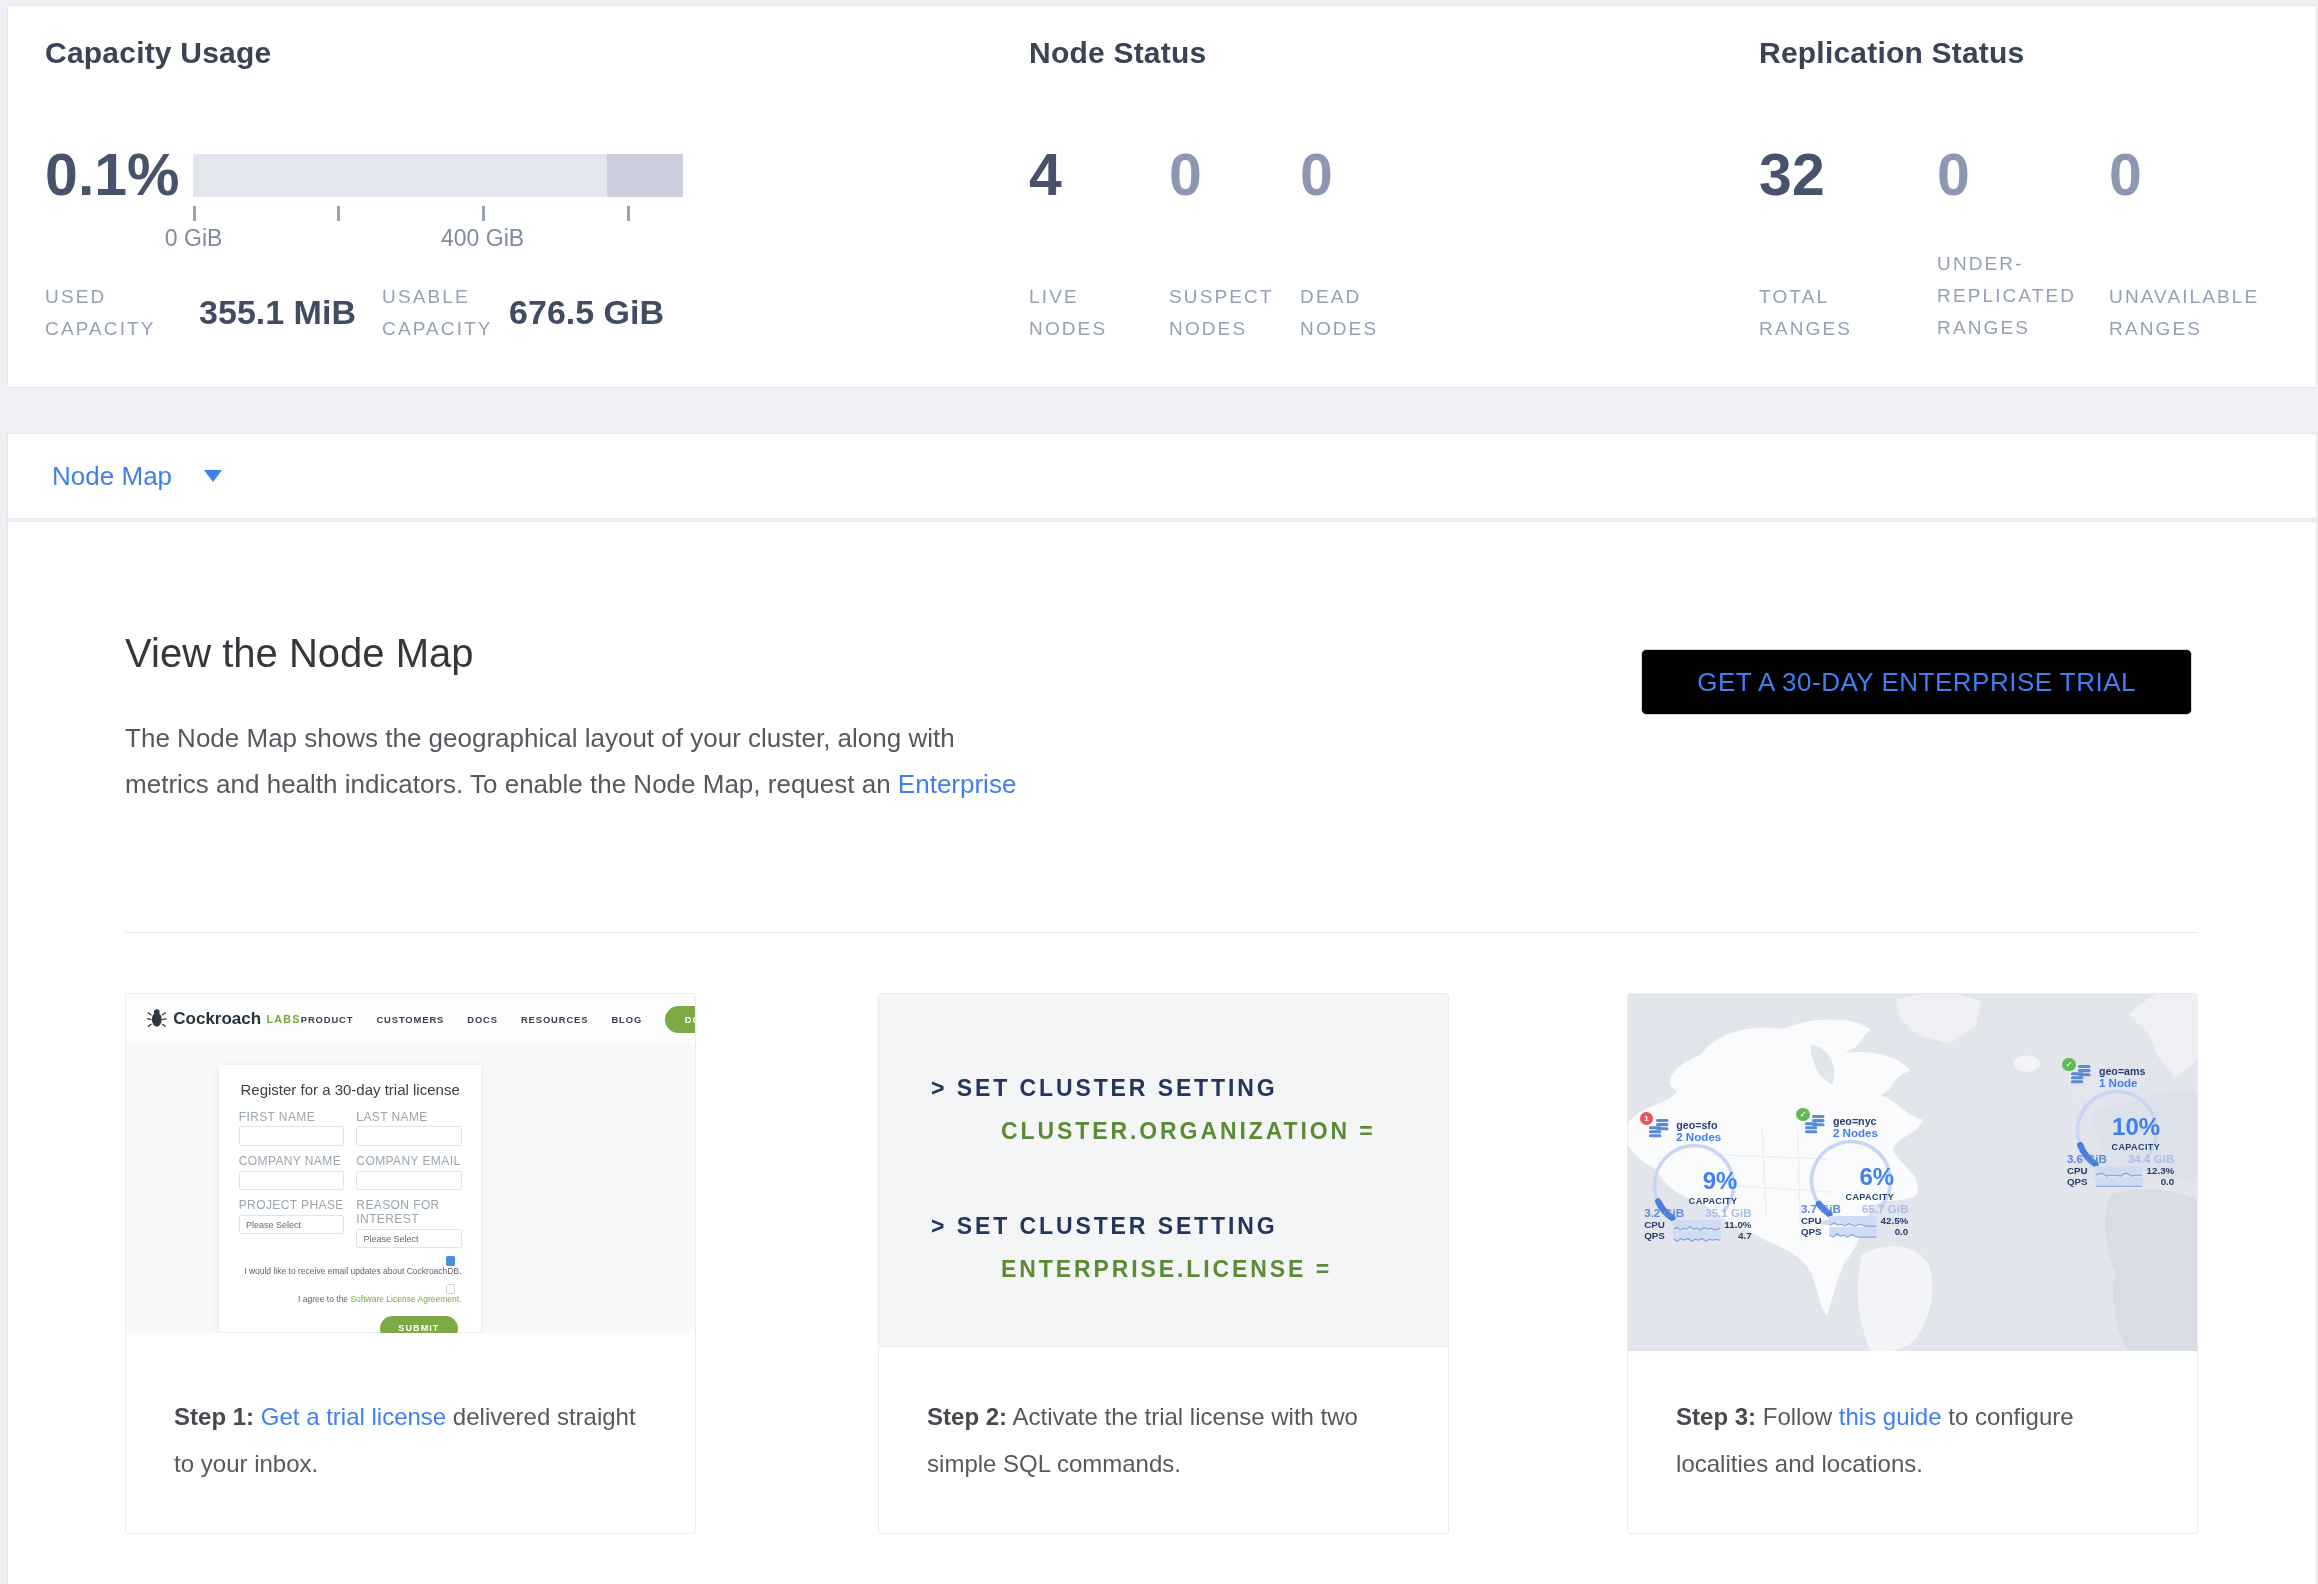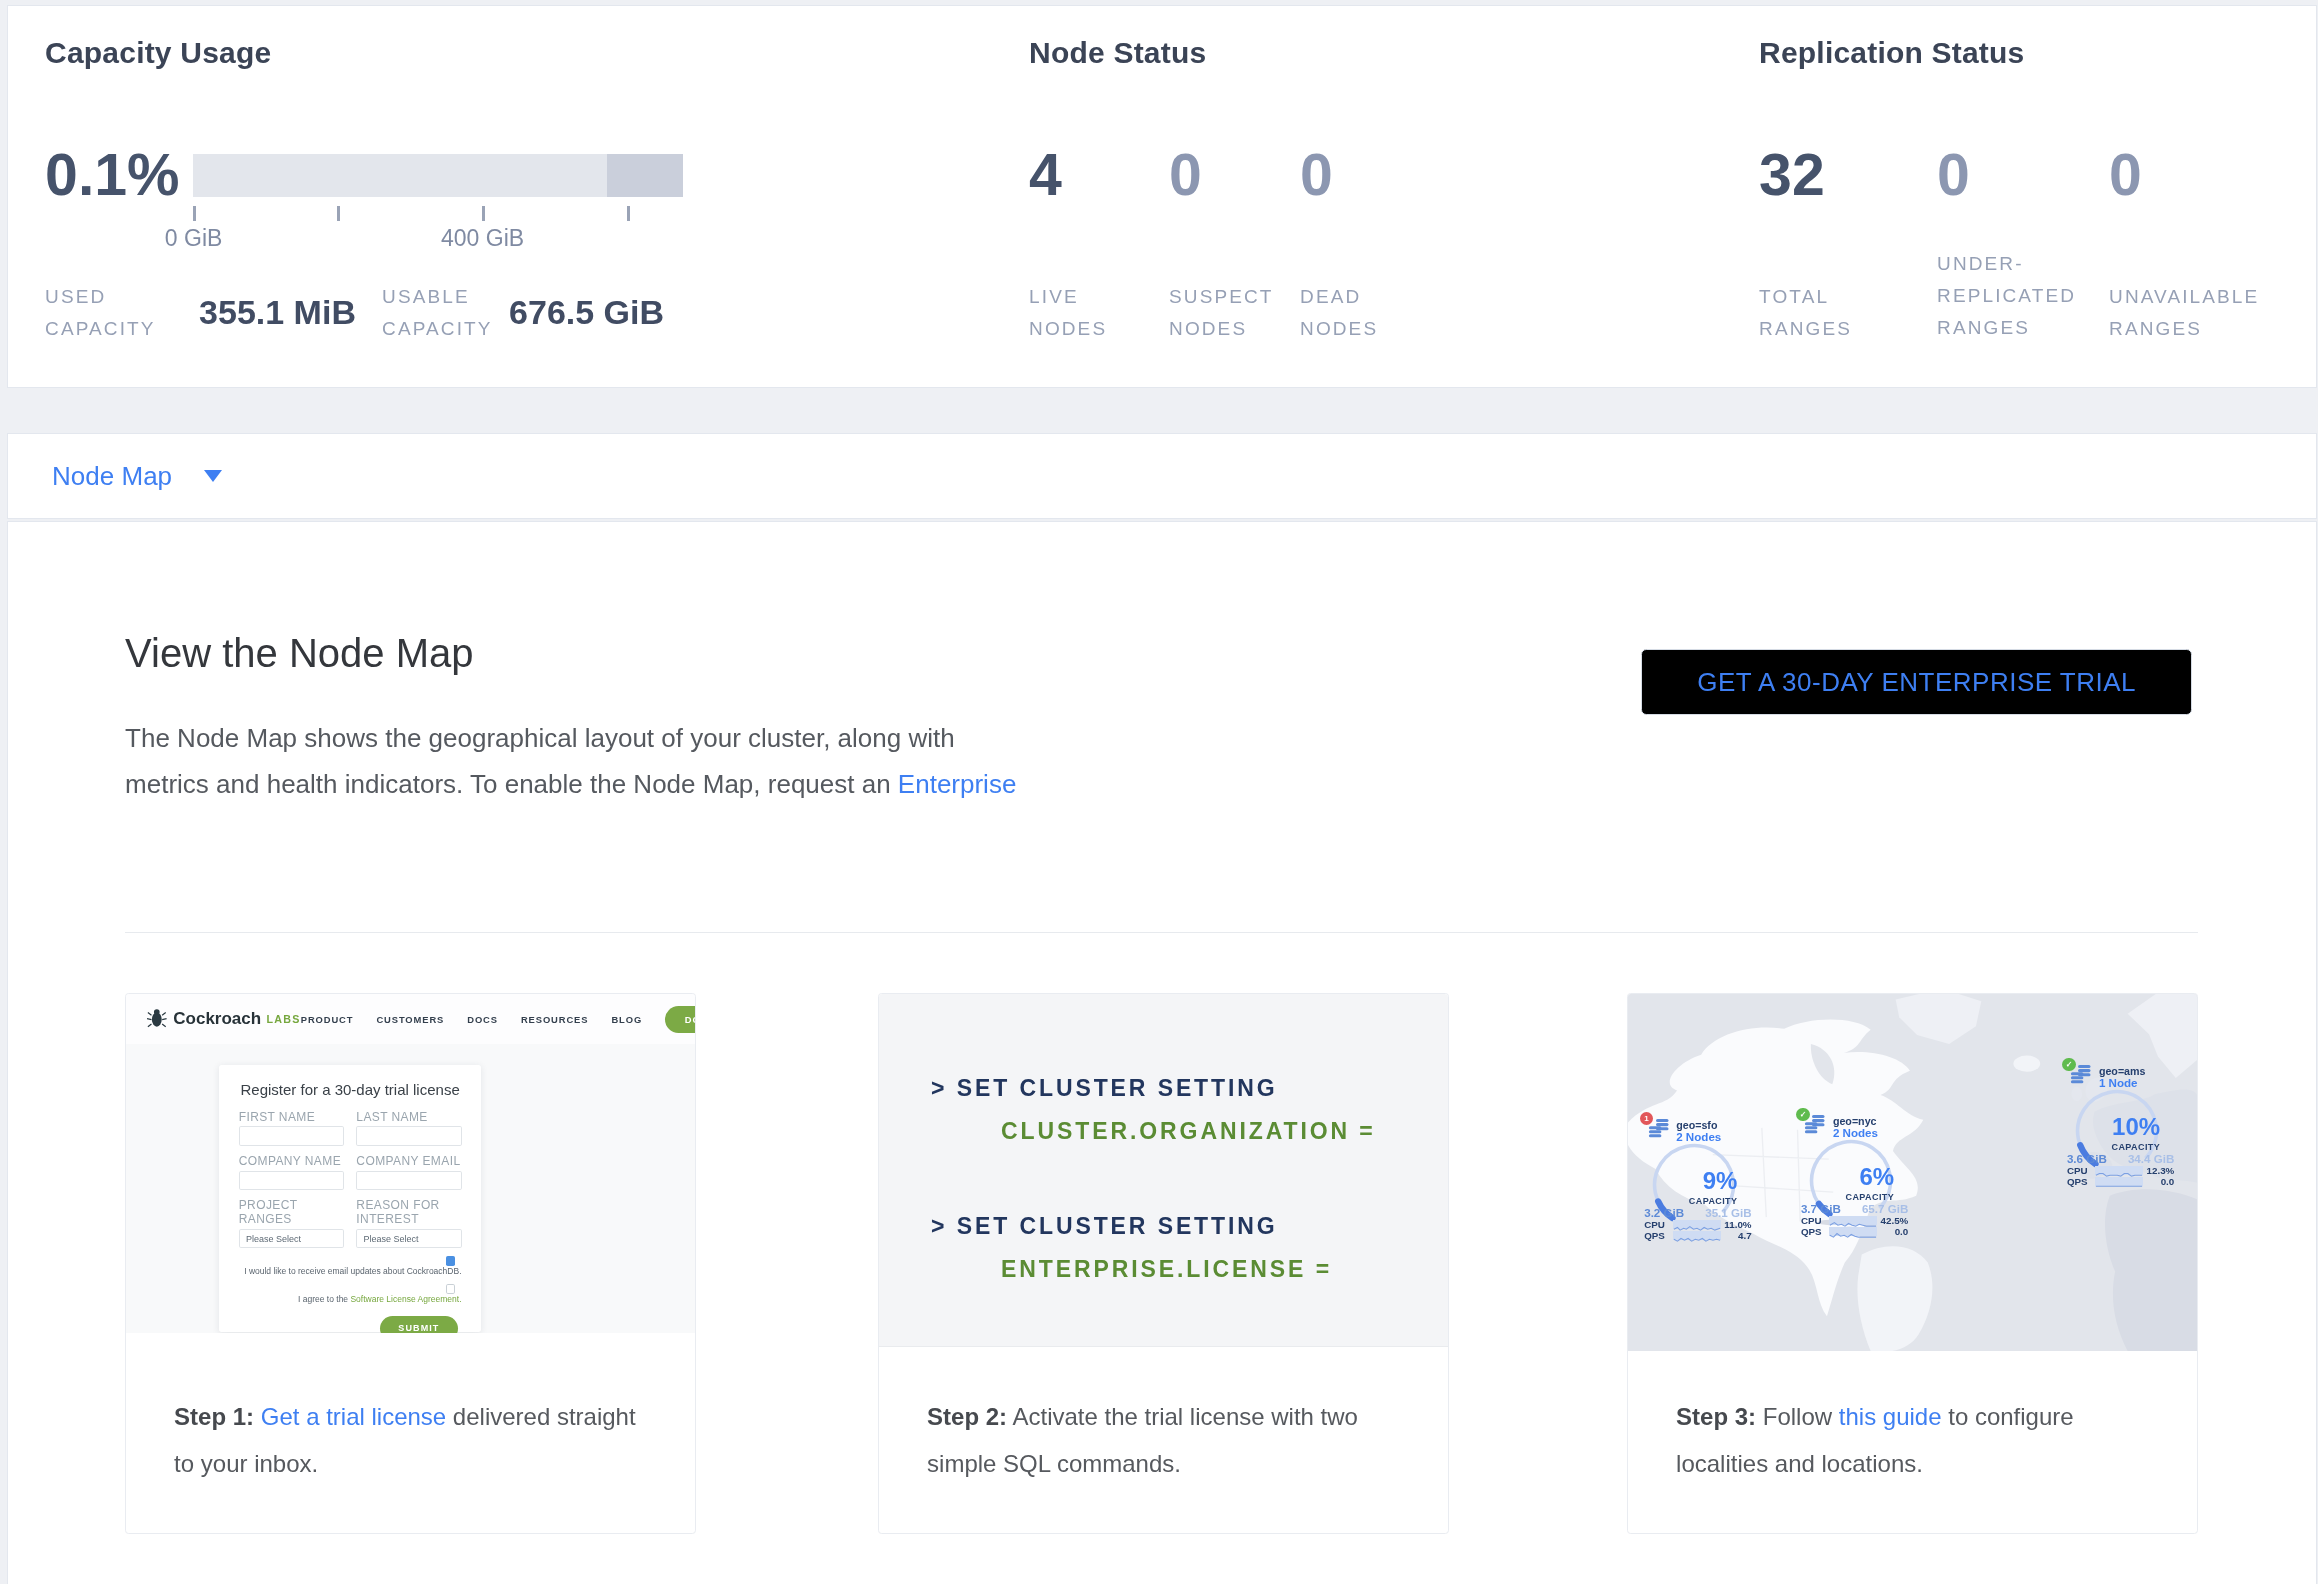--- a/index.html
+++ b/index.html
@@ -209,21 +209,21 @@
             </div>
           <div>
               <div class="flabel">COMPANY NAME</div>
               <div class="finput"></div>
             </div>
           <div>
               <div class="flabel">COMPANY EMAIL</div>
               <div class="finput"></div>
             </div>
           <div>
-              <div class="flabel">PROJECT RANGES</div>
+              <div class="flabel">PROJECT PHASE</div>
               <div class="finput">Please Select</div>
             </div>
           <div>
               <div class="flabel">REASON FOR INTEREST</div>
               <div class="finput">Please Select</div>
             </div>
         </div>
         <div class="chk-row">
           <span class="chk checked"></span>
           <span class="chk-text">I would like to receive email updates about CockroachDB.</span>

